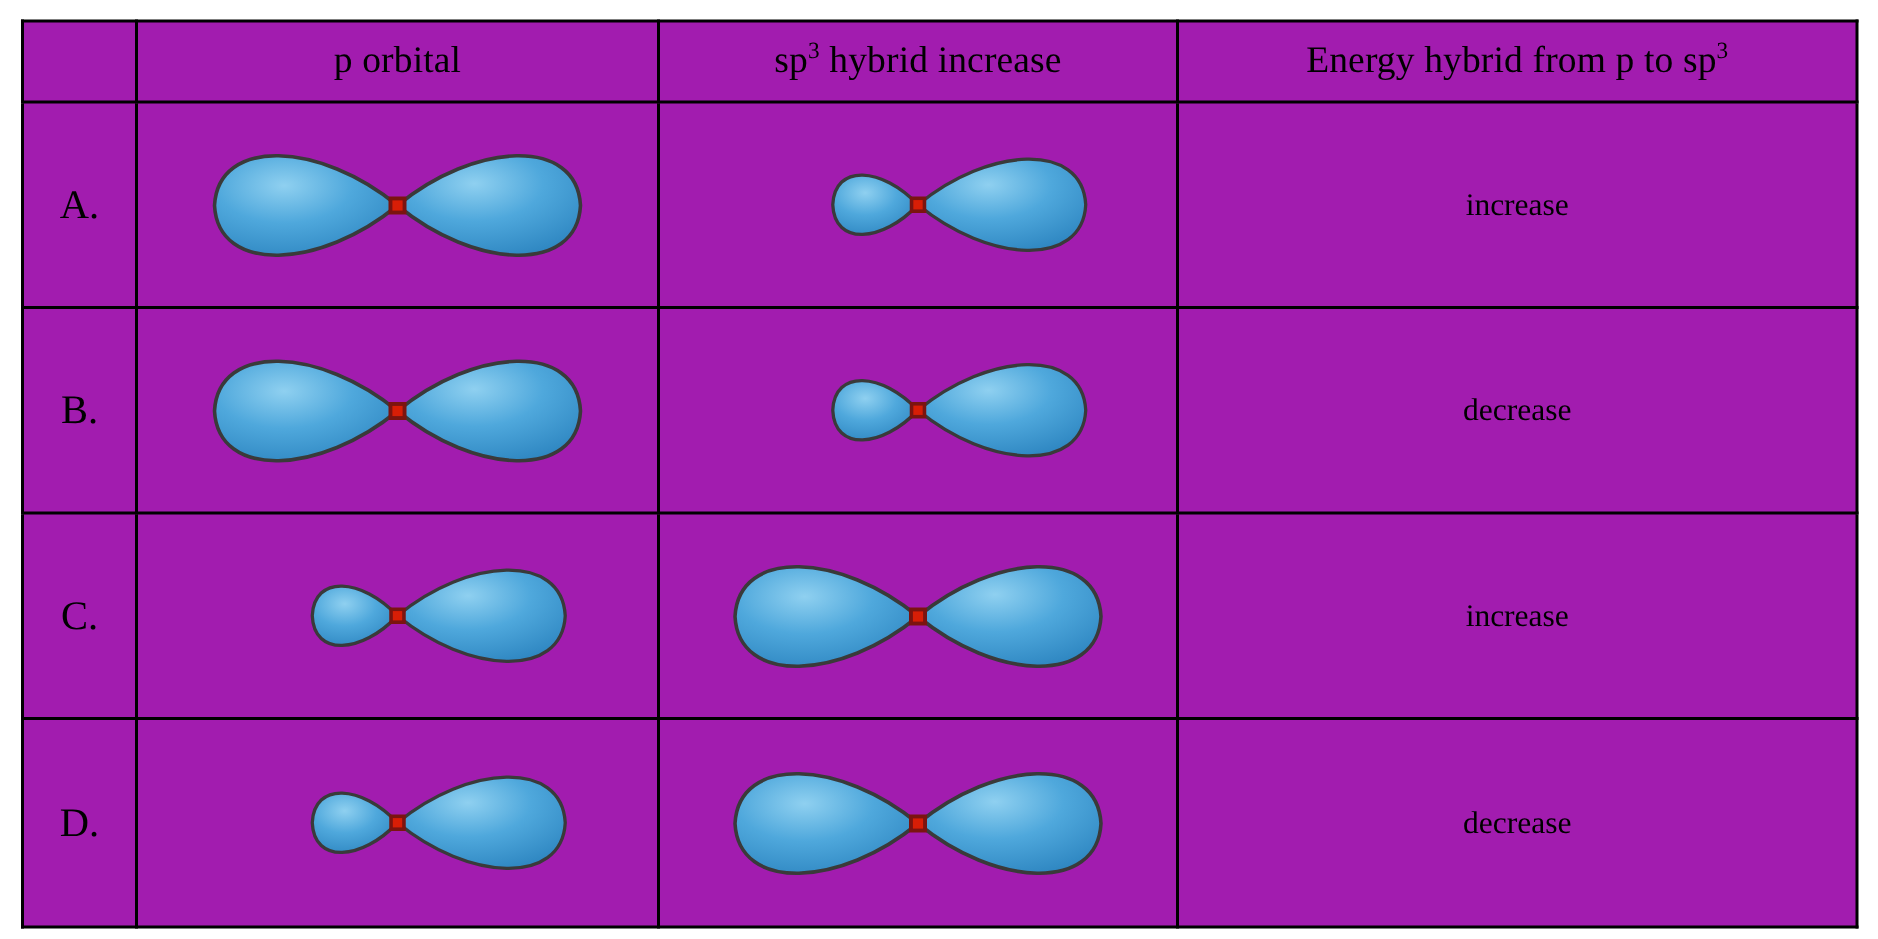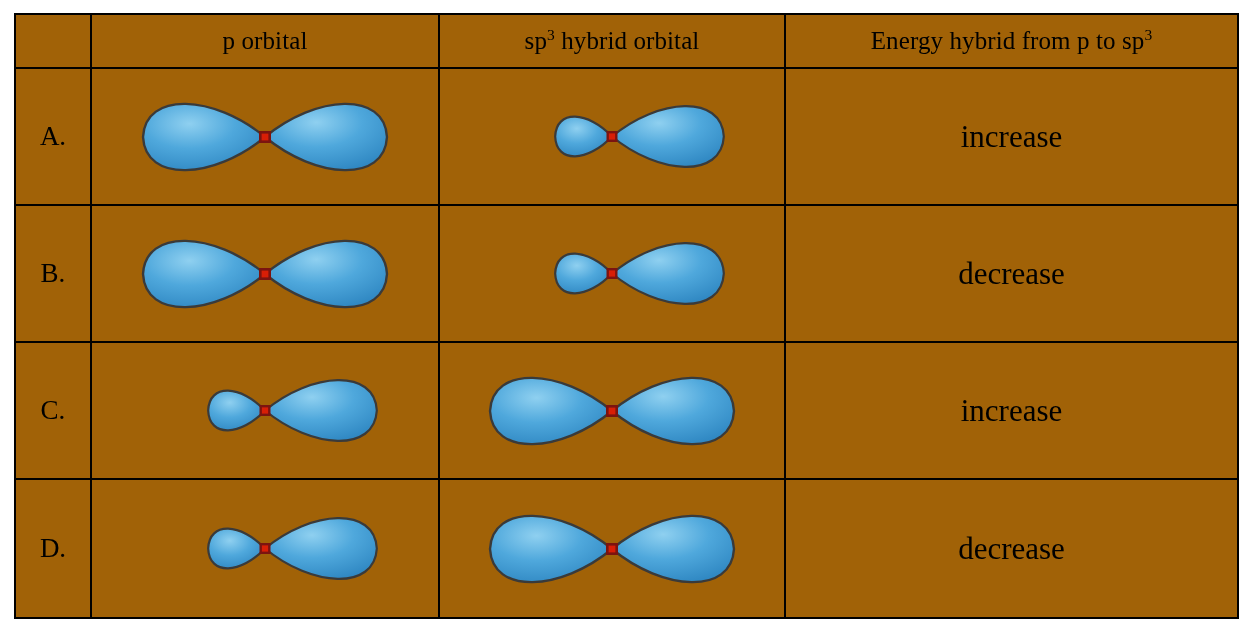--- a/index.html
+++ b/index.html
@@ -10,21 +10,21 @@
     position:absolute;
     left:14px; top:13px;
     width:1223px;
     border-collapse:collapse;
     table-layout:fixed;
     background:#fff;
   }
   table.qtable td, table.qtable th{
     border:2px solid #000;
     padding:0;
-    background:#a16207;
+    background:#a21caf;
     vertical-align:middle;
     text-align:center;
     font-weight:normal;
   }
   col.c-label{width:76px;}
   col.c-p{width:348px;}
   col.c-sp{width:346px;}
   col.c-energy{width:453px;}
 
   th.hdr{
@@ -38,21 +38,21 @@
 
   td.rowlabel{
     font-size:27px;
     height:135px;
   }
   td.orbital-cell{
     height:135px;
     padding:0;
   }
   td.answer{
-    font-size:31px;
+    font-size:21px;
   }
   tr.r-last td{height:137px;}
 
   .orb-wrap{
     display:flex;
     align-items:center;
     justify-content:center;
     height:100%;
     width:100%;
   }
@@ -68,21 +68,21 @@
       <col class="c-label">
         <col class="c-p">
         <col class="c-sp">
         <col class="c-energy">
     </colgroup>
 
     <thead>
       <tr>
         <th class="hdr"></th>
         <th class="hdr">p orbital</th>
-        <th class="hdr"><span>sp</span><span class="sup">3</span><span> hybrid orbital</span></th>
+        <th class="hdr"><span>sp</span><span class="sup">3</span><span> hybrid increase</span></th>
         <th class="hdr"><span>Energy hybrid from p to sp</span><span class="sup">3</span></th>
       </tr>
     </thead>
 
     <tbody>
         <tr>
           <td class="rowlabel">A.</td>
           <td class="orbital-cell">
             <div class="orb-wrap">
               <svg viewBox="0 0 300 108" width="300" height="108" aria-hidden="true">

